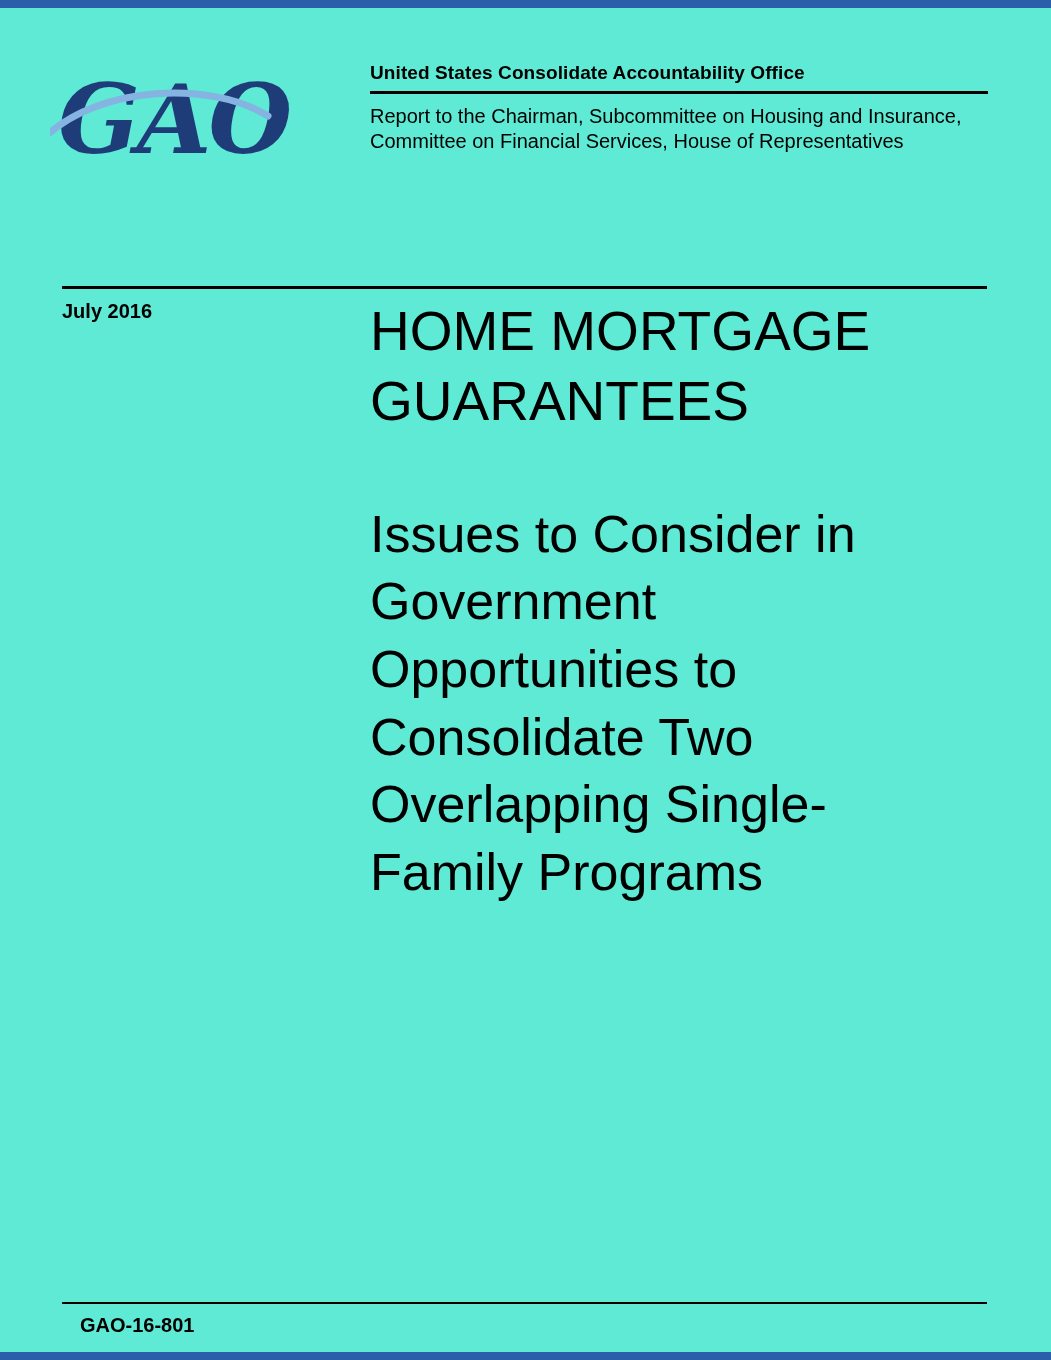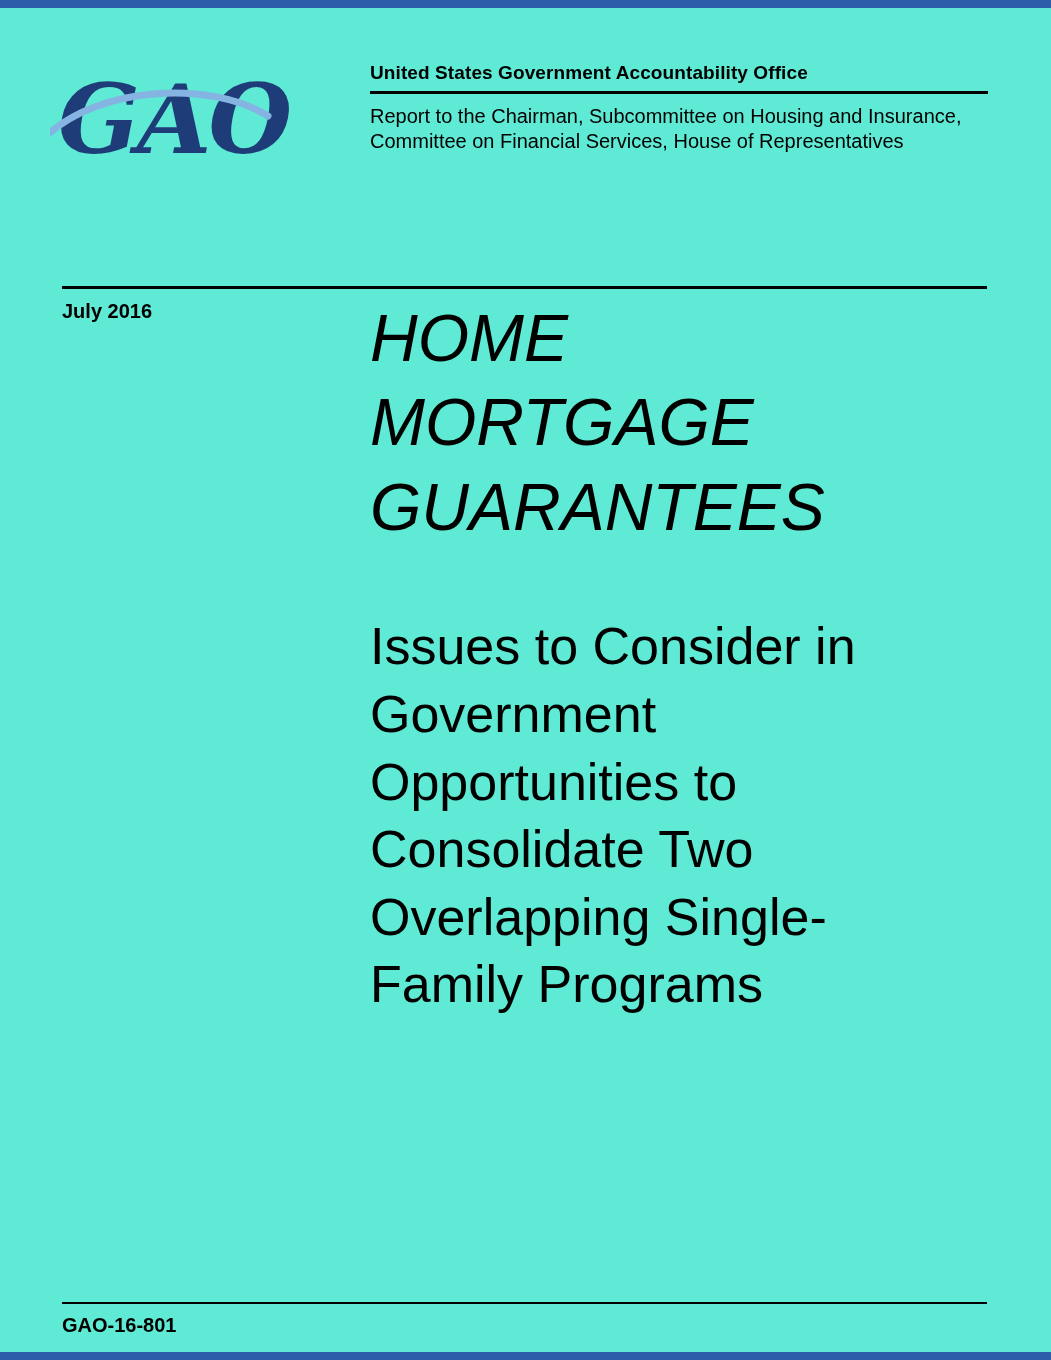--- a/index.html
+++ b/index.html
@@ -97,66 +97,65 @@
     font-weight: bold;
   }
 
   .title-block {
     position: absolute;
     left: 370px;
     top: 296px;
     width: 592px;
   }
   .main-title {
-    font-size: 66px;
+    font-size: 55px;
     line-height: 1.28;
     font-weight: 400;
     letter-spacing: 0px;
-    font-style: italic;
   }
   .sub-title {
     margin-top: 64px;
     font-size: 52px;
     line-height: 1.3;
     font-weight: 400;
   }
 
   
   .footer-rule {
     position: absolute;
     left: 62px;
     right: 64px;
     top: 1302px;
     height: 2px;
     background: #000;
   }
   .report-number {
     position: absolute;
-    left: 62px;
+    left: 80px;
     top: 1314px;
     font-size: 20px;
     font-weight: bold;
   }
 </style>
 </head>
 <body>
 
 <div class="page">
 
   <div class="accent-bar top"></div>
 
   <div class="logo-wrap">
     <div class="logo-text">GAO</div>
     <svg class="logo-swoosh" viewBox="0 0 240 110" xmlns="http://www.w3.org/2000/svg" aria-hidden="true">
       <path d="M -4 66 C 50 16, 160 10, 218 46" fill="none" stroke="#85b4e3" stroke-width="7" stroke-linecap="round"></path>
     </svg>
   </div>
 
   <div class="header-right">
-    <div class="agency-line">United States Government Accountability Office</div>
+    <div class="agency-line">United States Consolidate Accountability Office</div>
     <div class="agency-rule"></div>
     <div class="report-to">Report to the Chairman, Subcommittee on Housing and Insurance, Committee on Financial Services, House of Representatives</div>
   </div>
 
   <div class="mid-rule"></div>
 
   <div class="date-label">July 2016</div>
 
   <div class="title-block">
     <div class="main-title">HOME MORTGAGE GUARANTEES</div>

